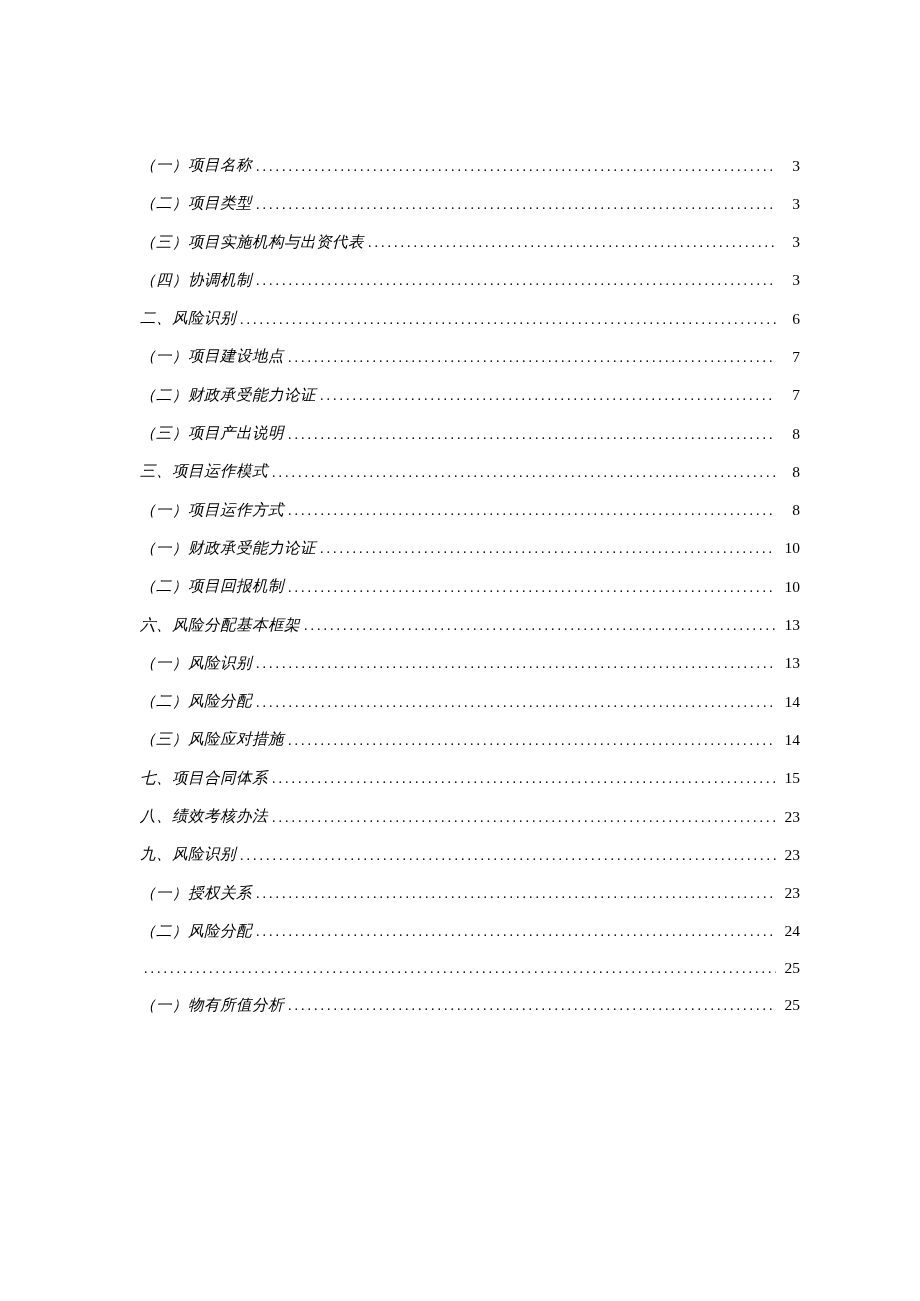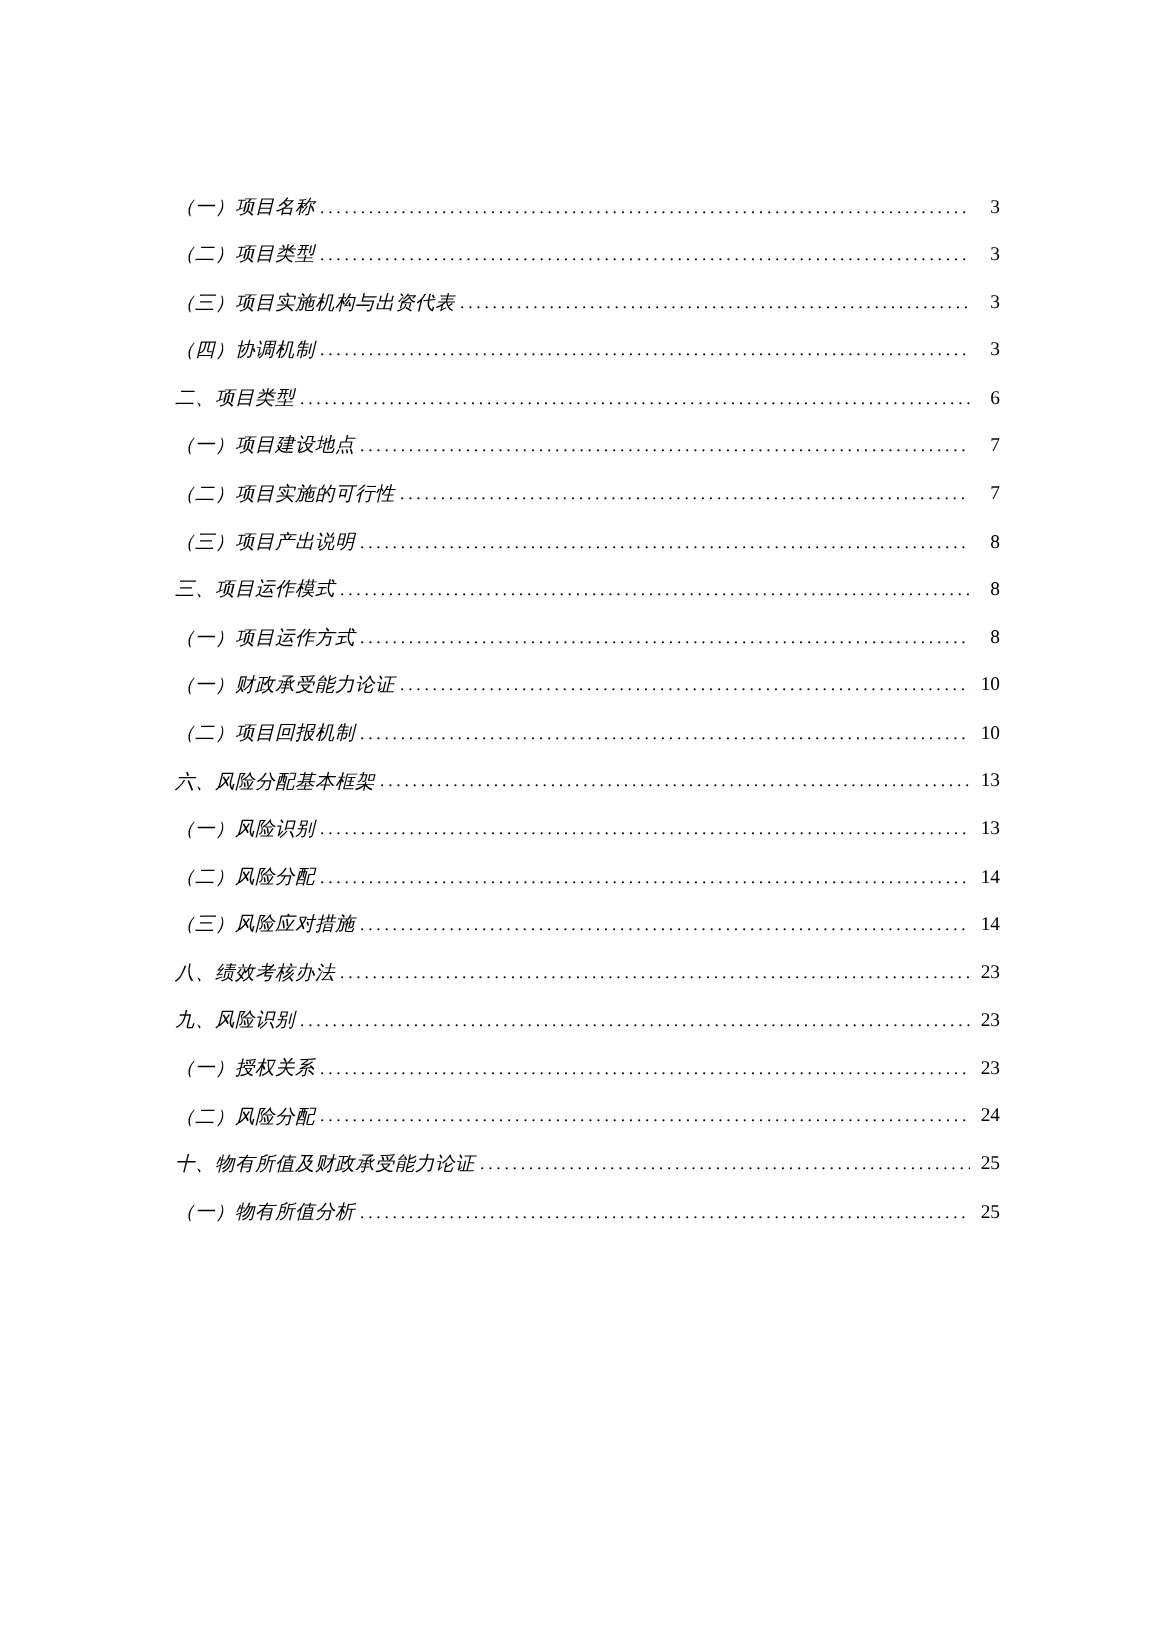--- a/index.html
+++ b/index.html
@@ -68,31 +68,31 @@
       <span class="toc-title">（三）项目实施机构与出资代表</span>
       <span class="toc-dots"></span>
       <span class="toc-page">3</span>
     </div>
     <div class="toc-entry">
       <span class="toc-title">（四）协调机制</span>
       <span class="toc-dots"></span>
       <span class="toc-page">3</span>
     </div>
     <div class="toc-entry">
-      <span class="toc-title">二、项目类型</span>
+      <span class="toc-title">二、风险识别</span>
       <span class="toc-dots"></span>
       <span class="toc-page">6</span>
     </div>
     <div class="toc-entry">
       <span class="toc-title">（一）项目建设地点</span>
       <span class="toc-dots"></span>
       <span class="toc-page">7</span>
     </div>
     <div class="toc-entry">
-      <span class="toc-title">（二）项目实施的可行性</span>
+      <span class="toc-title">（二）财政承受能力论证</span>
       <span class="toc-dots"></span>
       <span class="toc-page">7</span>
     </div>
     <div class="toc-entry">
       <span class="toc-title">（三）项目产出说明</span>
       <span class="toc-dots"></span>
       <span class="toc-page">8</span>
     </div>
     <div class="toc-entry">
       <span class="toc-title">三、项目运作模式</span>
@@ -128,41 +128,45 @@
       <span class="toc-title">（二）风险分配</span>
       <span class="toc-dots"></span>
       <span class="toc-page">14</span>
     </div>
     <div class="toc-entry">
       <span class="toc-title">（三）风险应对措施</span>
       <span class="toc-dots"></span>
       <span class="toc-page">14</span>
     </div>
     <div class="toc-entry">
+      <span class="toc-title">七、项目合同体系</span>
+      <span class="toc-dots"></span>
+      <span class="toc-page">15</span>
+    </div>
+    <div class="toc-entry">
       <span class="toc-title">八、绩效考核办法</span>
       <span class="toc-dots"></span>
       <span class="toc-page">23</span>
     </div>
     <div class="toc-entry">
       <span class="toc-title">九、风险识别</span>
       <span class="toc-dots"></span>
       <span class="toc-page">23</span>
     </div>
     <div class="toc-entry">
       <span class="toc-title">（一）授权关系</span>
       <span class="toc-dots"></span>
       <span class="toc-page">23</span>
     </div>
     <div class="toc-entry">
       <span class="toc-title">（二）风险分配</span>
       <span class="toc-dots"></span>
       <span class="toc-page">24</span>
     </div>
     <div class="toc-entry">
-      <span class="toc-title">十、物有所值及财政承受能力论证</span>
       <span class="toc-dots"></span>
       <span class="toc-page">25</span>
     </div>
     <div class="toc-entry">
       <span class="toc-title">（一）物有所值分析</span>
       <span class="toc-dots"></span>
       <span class="toc-page">25</span>
     </div>
   </div>
 

